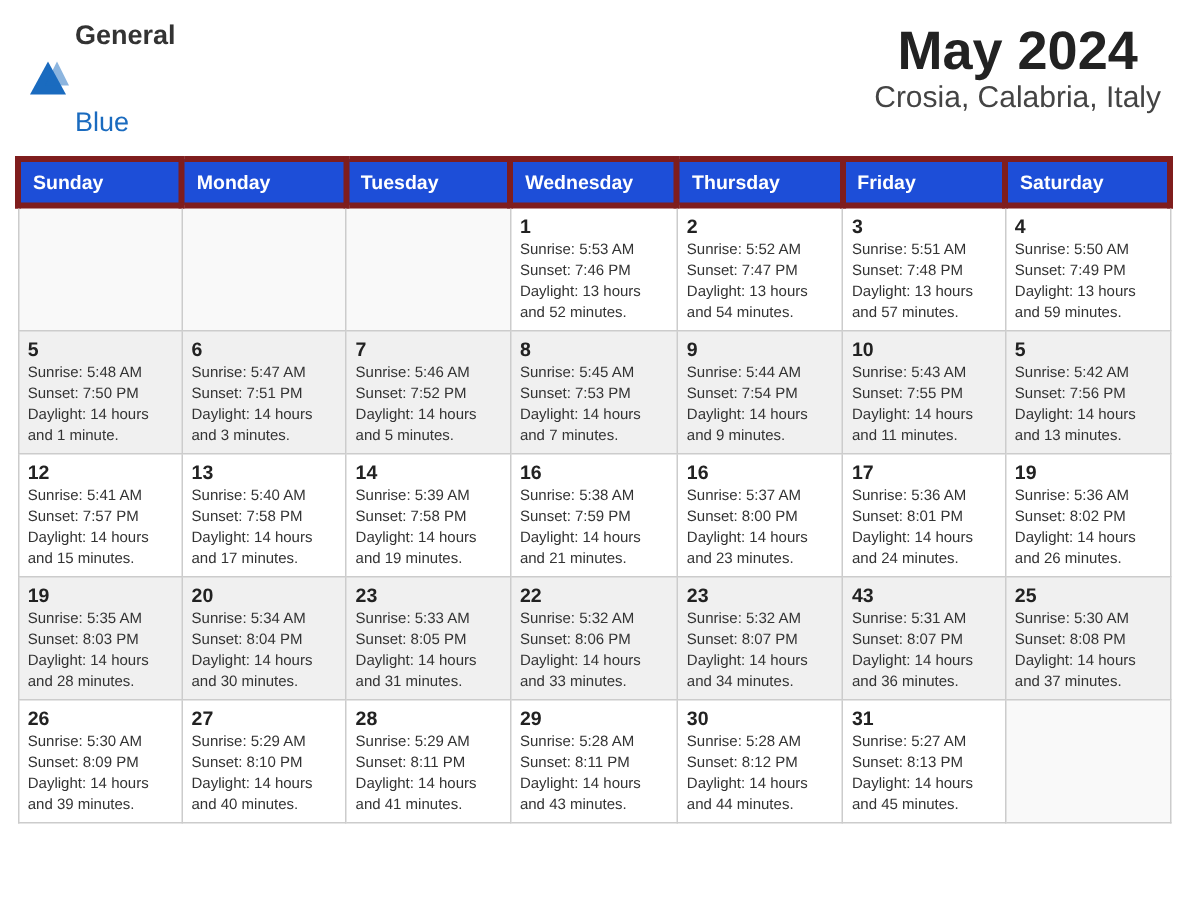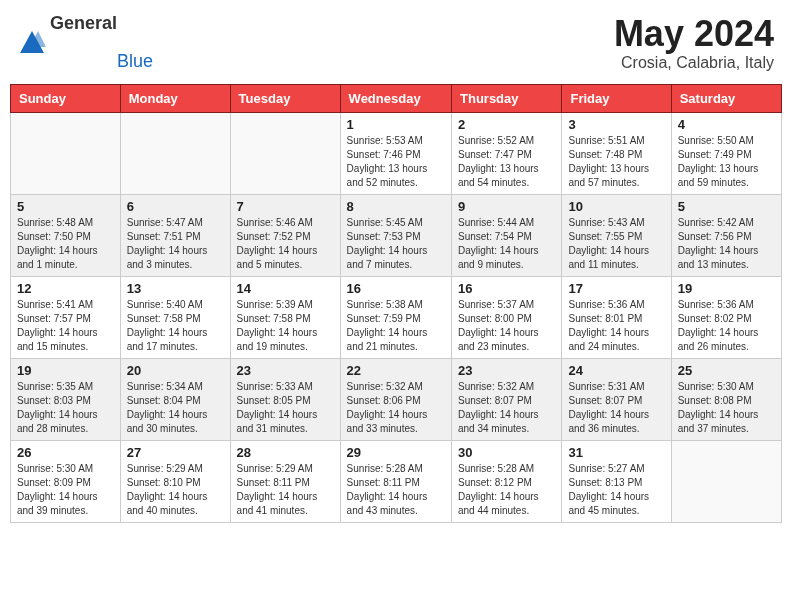--- a/index.html
+++ b/index.html
@@ -17,64 +17,64 @@
       margin-bottom: 8px;
       padding: 4px 8px;
     }
     .logo {
       display: flex;
       align-items: center;
       gap: 4px;
     }
     .logo-text {
       display: flex;
-      flex-direction: row;
+      flex-direction: column;
       line-height: 1.1;
     }
     .logo-general {
       font-size: 18px;
       font-weight: bold;
       color: #333;
     }
     .logo-blue {
       font-size: 18px;
       font-weight: normal;
       color: #1a6bbf;
       margin-top: 38px;
     }
     .logo-icon {
       width: 28px;
       height: 28px;
     }
     .title-section {
-      text-align: right;
+      text-align: center;
     }
     .month-title {
       font-size: 36px;
       font-weight: bold;
       color: #222;
       line-height: 1.1;
     }
     .subtitle {
-      font-size: 16px;
+      font-size: 20px;
       color: #444;
     }
     .calendar {
       width: 100%;
       border-collapse: collapse;
       border: 1px solid #ccc;
     }
     .calendar th {
-      background: #ef4444;
+      background: #1d4ed8;
       color: #fff;
       text-align: left;
       padding: 6px 8px;
       font-size: 13px;
       font-weight: bold;
-      border: 1px solid #7f1d1d;
+      border: 4px solid #7f1d1d;
     }
     .calendar td {
       border: 1px solid #ccc;
       vertical-align: top;
       padding: 4px 6px;
       width: 113px;
       min-height: 80px;
       font-size: 11px;
       color: #333;
       background: #fff;
@@ -226,21 +226,21 @@
         </td>
         <td>
           <div class="day-num">22</div>
           <div class="day-info">Sunrise: 5:32 AM<br>Sunset: 8:06 PM<br>Daylight: 14 hours and 33 minutes.</div>
         </td>
         <td>
           <div class="day-num">23</div>
           <div class="day-info">Sunrise: 5:32 AM<br>Sunset: 8:07 PM<br>Daylight: 14 hours and 34 minutes.</div>
         </td>
         <td>
-          <div class="day-num">24</div>
+          <div class="day-num">43</div>
           <div class="day-info">Sunrise: 5:31 AM<br>Sunset: 8:07 PM<br>Daylight: 14 hours and 36 minutes.</div>
         </td>
         <td>
           <div class="day-num">25</div>
           <div class="day-info">Sunrise: 5:30 AM<br>Sunset: 8:08 PM<br>Daylight: 14 hours and 37 minutes.</div>
         </td>
       </tr>
       <tr>
         <td>
           <div class="day-num">26</div>

